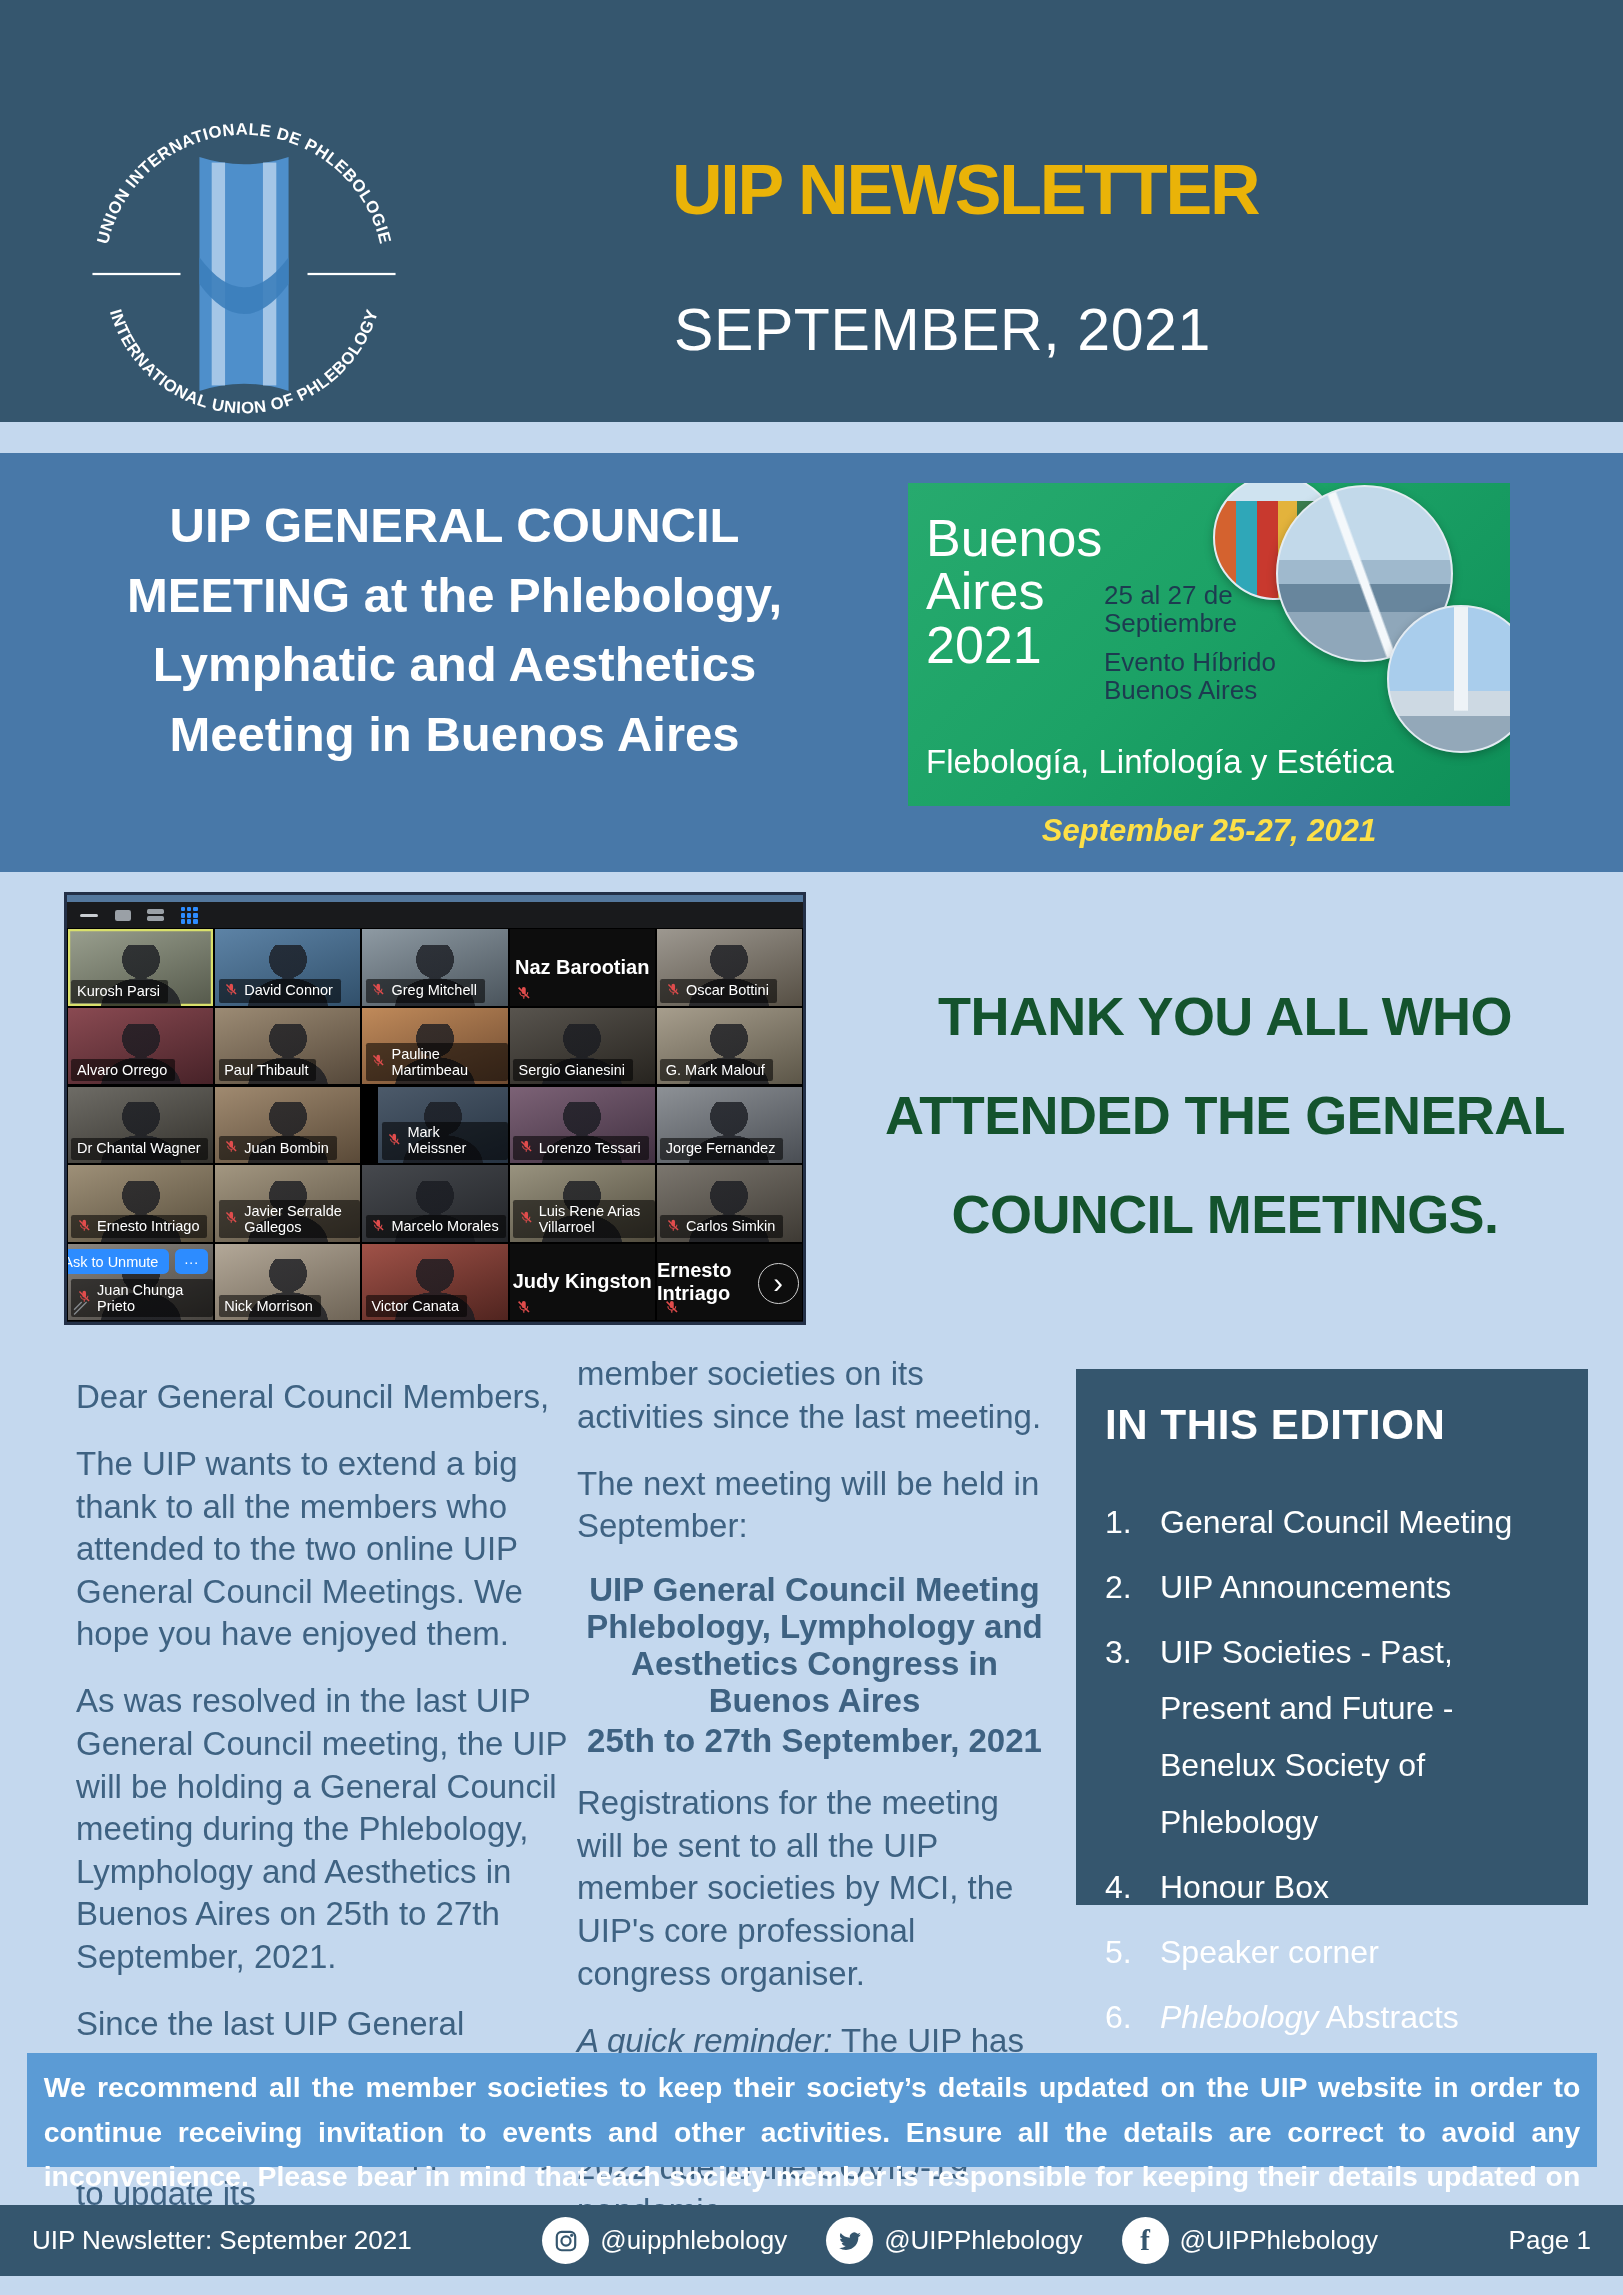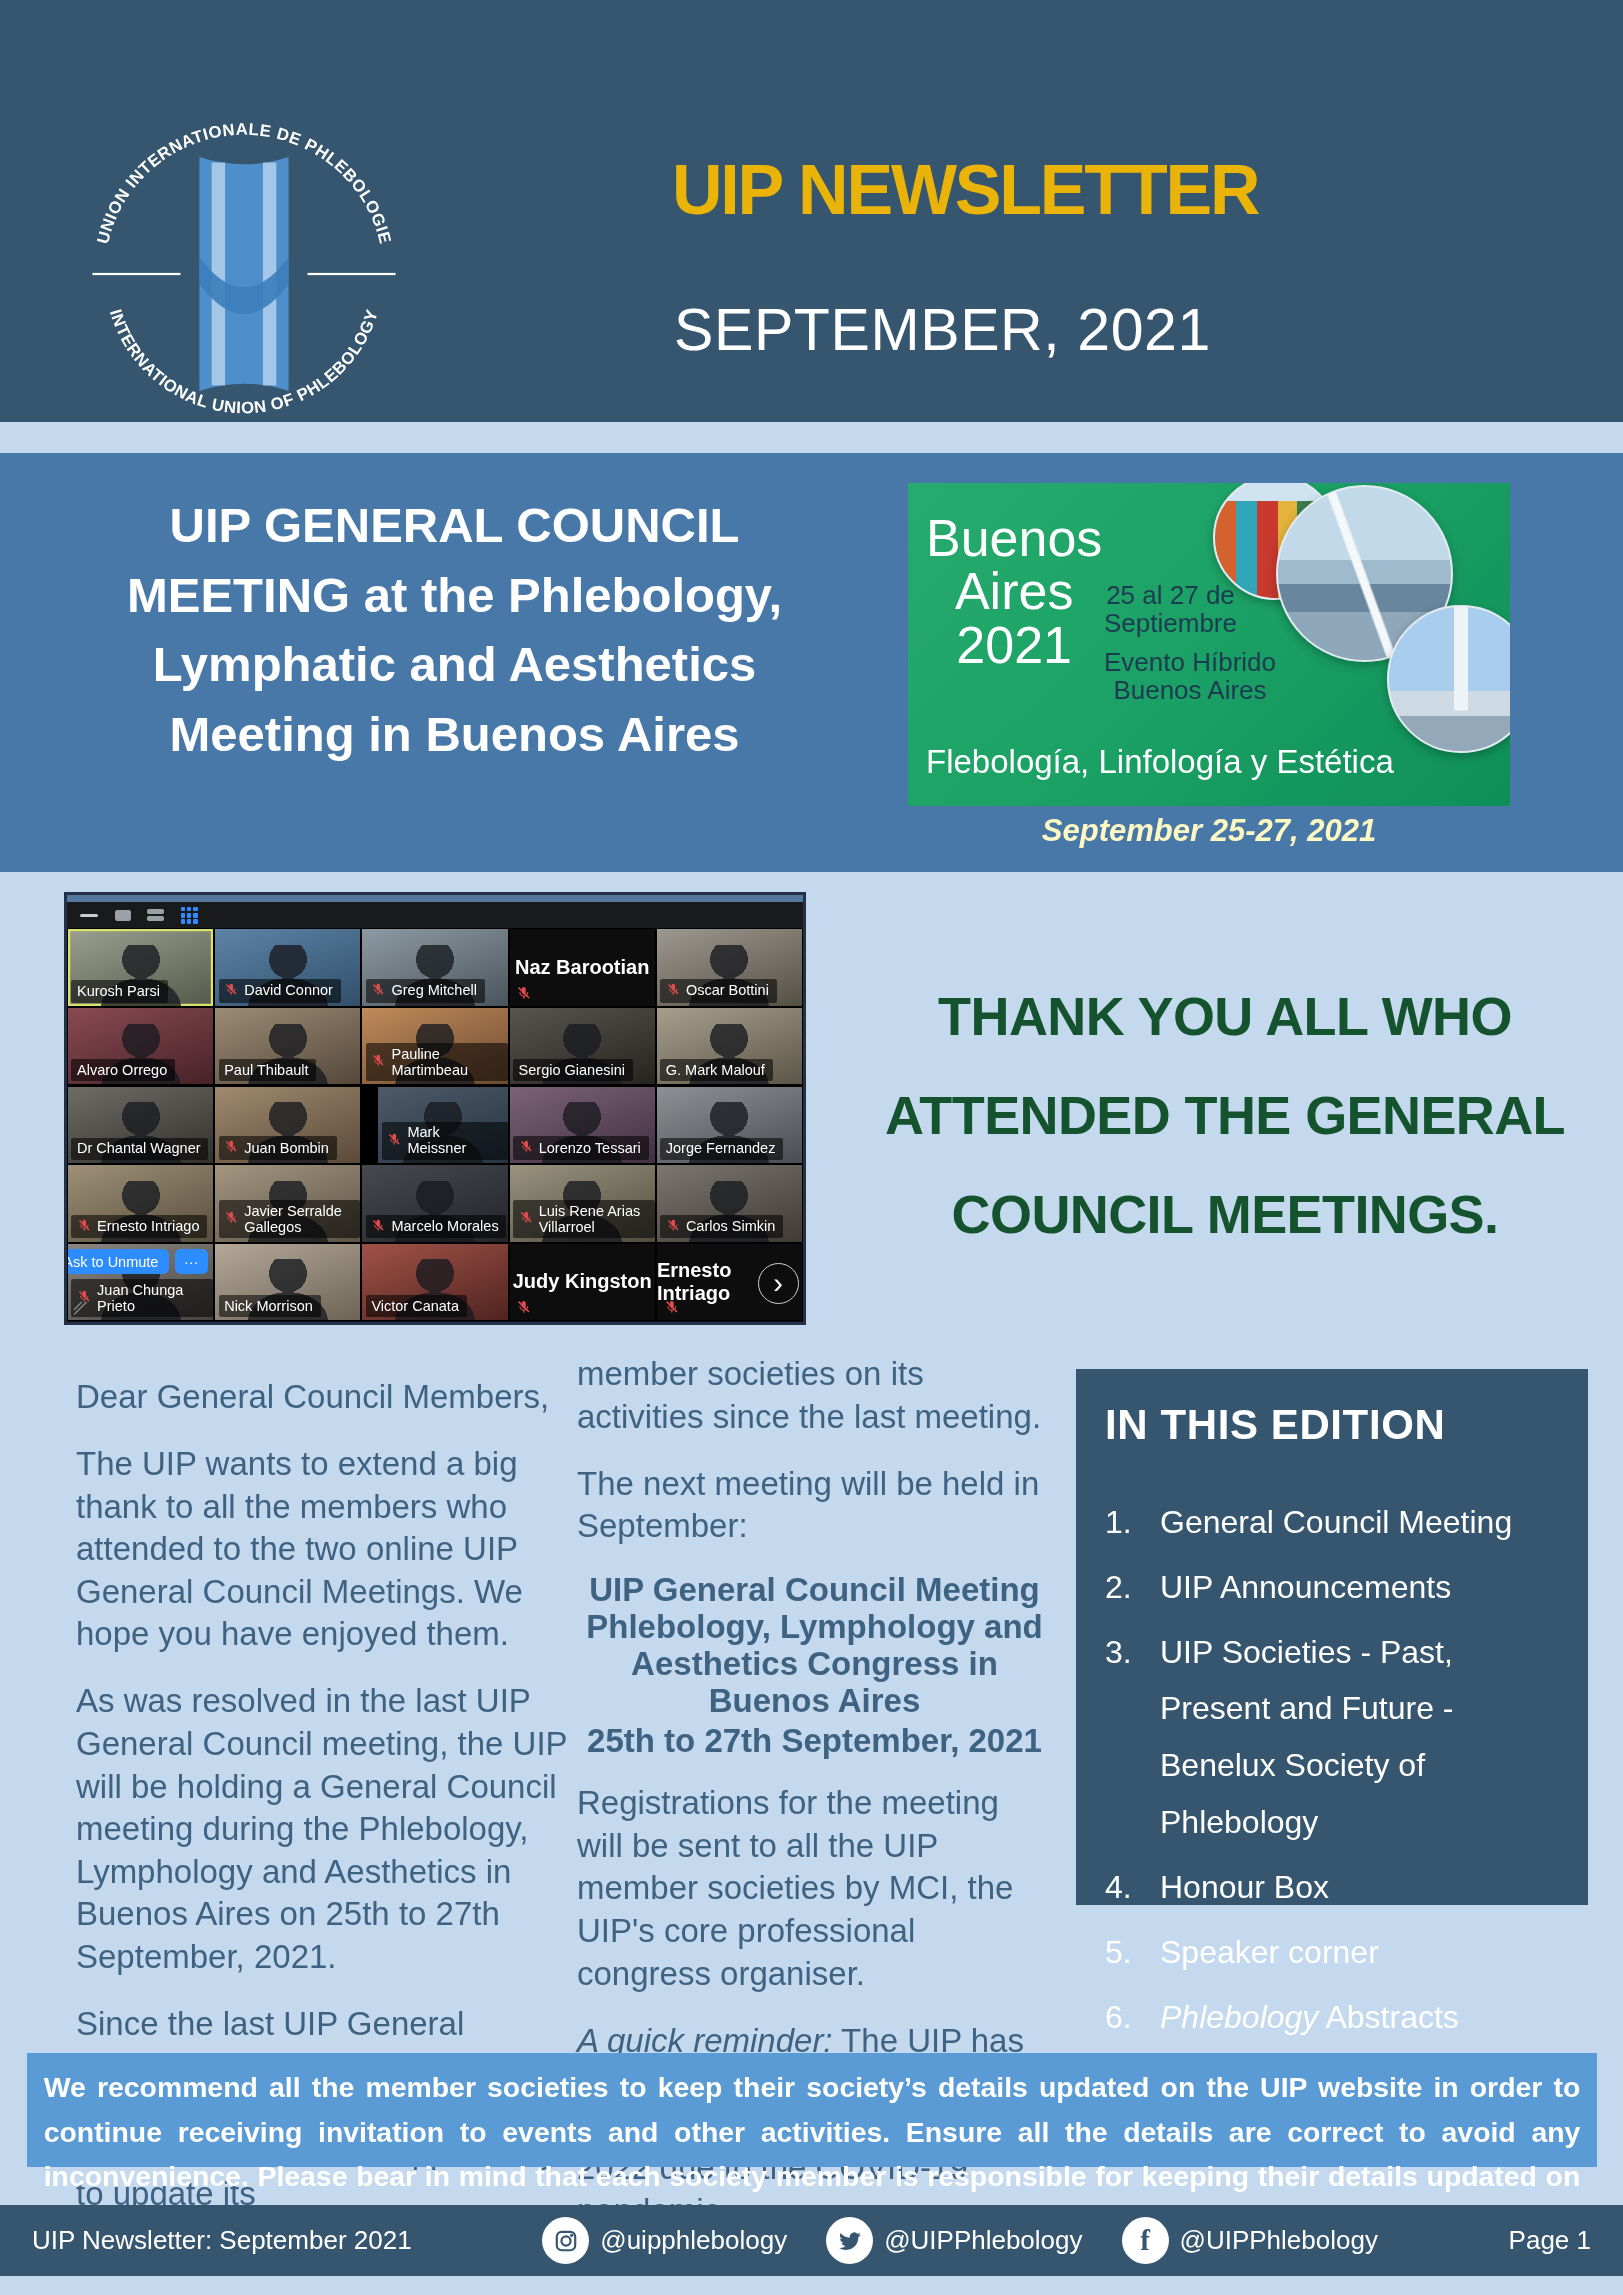--- a/index.html
+++ b/index.html
@@ -11,39 +11,39 @@
   .header { position:absolute; left:0; top:0; width:1623px; height:422px; background:#35566E; }
   .logo { position:absolute; left:88px; top:118px; width:312px; height:312px; }
   .mast-title { position:absolute; left:672px; top:155px; font-size:70px; font-weight:800; letter-spacing:-2.2px; color:#eab308; line-height:1; }
   .mast-date { position:absolute; left:674px; top:301px; font-size:59px; font-weight:400; letter-spacing:0.6px; color:#fff; line-height:1; }
   .strip { position:absolute; left:0; top:422px; width:1623px; height:31px; background:#C4D8EE; }
 
   
   .feature { position:absolute; left:0; top:453px; width:1623px; height:419px; background:#4878A8; }
   .feature-title { position:absolute; left:39px; top:38px; width:831px; text-align:center; color:#fff; font-size:49px; font-weight:700; line-height:1.42; }
   .banner { position:absolute; left:908px; top:29.5px; width:602px; height:323px; overflow:hidden;
-            background:linear-gradient(135deg,#27AA6E 0%,#1CA266 45%,#0E8F58 100%);text-align:center; }
+            background:linear-gradient(135deg,#27AA6E 0%,#1CA266 45%,#0E8F58 100%); }
   .city { position:absolute; left:18px; top:29px; color:#fff; font-size:52px; line-height:1.03; font-weight:400; }
   .bdates { position:absolute; left:196px; top:98px; color:#1D3B50; font-size:26px; line-height:1.1; }
   .bmode  { position:absolute; left:196px; top:165px; color:#1D3B50; font-size:26px; line-height:1.1; }
   .tagline { position:absolute; left:18px; top:260px; color:#fff; font-size:33px; font-weight:400; }
   .circle { position:absolute; border-radius:50%; border:2.2px solid #E3EBF2; box-shadow:0 3.3px 10px rgba(0,0,0,.25); }
   .c1 { left:305px; top:-7.8px; width:125px; height:125px; z-index:1;
         background-image:linear-gradient(180deg,#CFE3F0 0 20%,rgba(0,0,0,0) 20%),
           repeating-linear-gradient(90deg,#D4622F 0 17%,#2FA7B8 17% 35%,#C8392E 35% 52%,#E3B33C 52% 68%,#3B7D4E 68% 84%,#D4622F 84% 100%);
         }
   .c2 { left:368px; top:2.2px; width:177px; height:177px; z-index:2;
         background-image:linear-gradient(70deg,rgba(0,0,0,0) 46%,#F4F8FB 47% 50%,rgba(0,0,0,0) 51%),
           linear-gradient(180deg,#C2D9EA 0 42%,#9FB9CD 42% 56%,#68869D 56% 72%,#8FA7BA 72% 100%);
         }
   .c3 { left:479px; top:122px; width:148px; height:148px; z-index:3;
         background-image:linear-gradient(90deg,rgba(0,0,0,0) 45%,#EEF3F7 45% 55%,rgba(0,0,0,0) 55%),
           linear-gradient(180deg,#A9CDEC 0 58%,#CDD9E3 58% 76%,#93A8B9 76% 100%);
         background-size:100% 72%,100% 100%; background-repeat:no-repeat; background-position:top center,center; }
-  .date-caption { position:absolute; left:908px; top:360px; width:602px; text-align:center; color:#fef9c3;
+  .date-caption { position:absolute; left:908px; top:360px; width:602px; text-align:center; color:#fde047;
                   font-size:31px; font-style:italic; font-weight:700; }
 
   
   .mid { position:absolute; left:0; top:872px; width:1623px; height:1332px; background:#C4D8EE; }
 
   
   .shot { position:absolute; left:64px; top:19.5px; width:742px; height:433px; background:#0D1017;
           border:3.3px solid #233047; }
   .shot-top { height:7.8px; background:#54789D; }
   .shot-bar { height:26px; background:#191A1C; display:flex; align-items:center; gap:16.7px; padding:0 13.4px; }

